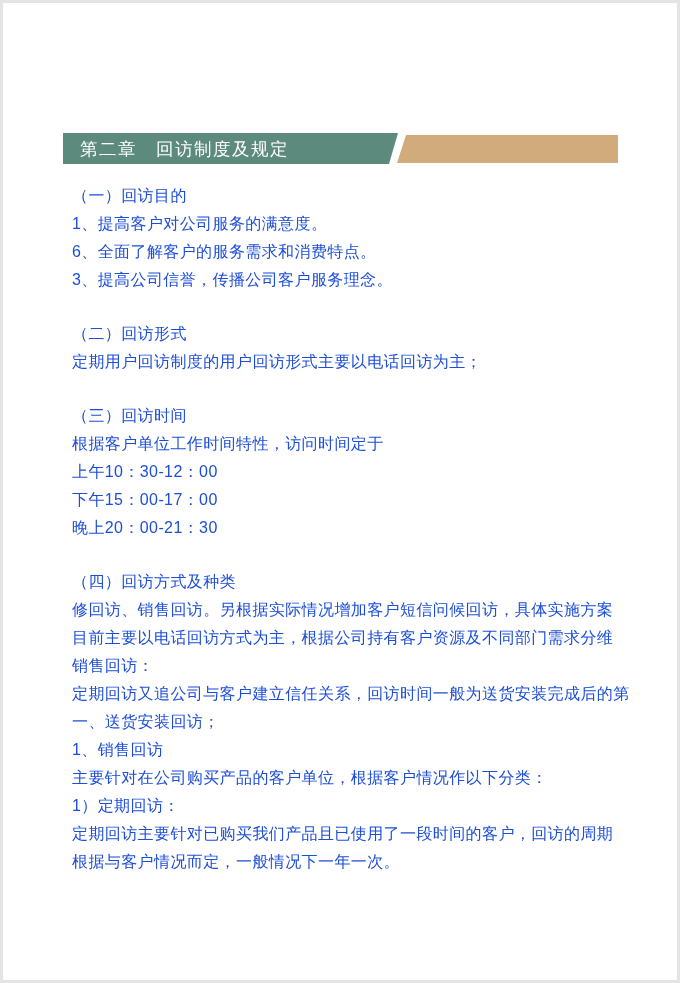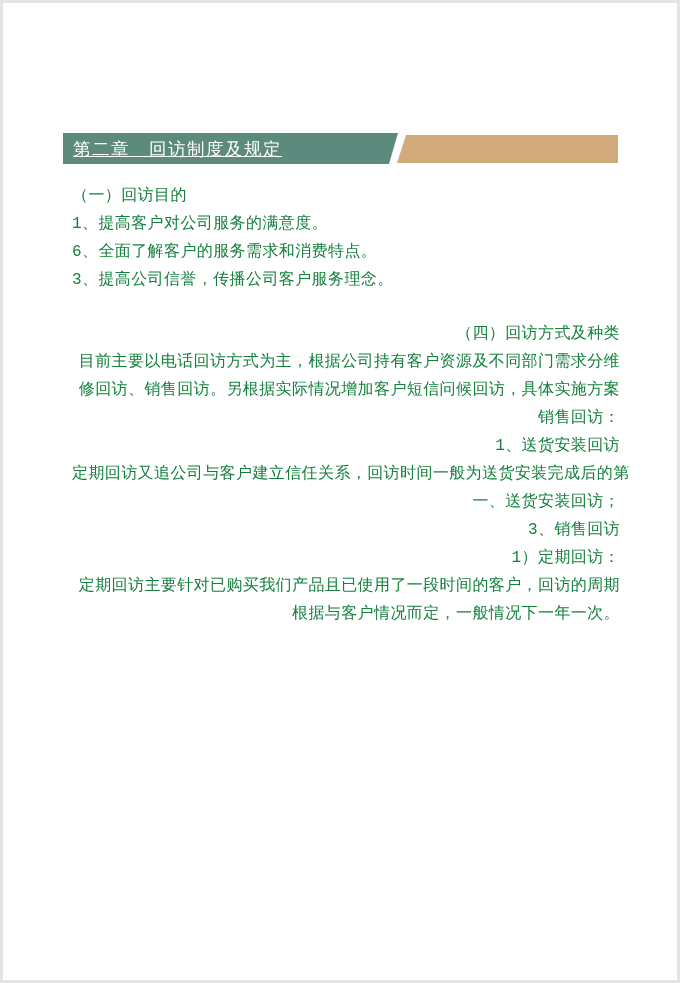--- a/index.html
+++ b/index.html
@@ -33,26 +33,25 @@
     position: absolute;
     left: 60px;
     top: 3px;
     width: 335px;
     height: 31px;
     clip-path: polygon(0 0, 100% 0, calc(100% - 9px) 100%, 0 100%);
     display: flex;
     align-items: center;
   }
   .banner-title {
-    padding-left: 10px;
+    padding-left: 17px;
     color: #ffffff;
     font-size: 17.5px;
     letter-spacing: 1.5px;
     white-space: pre;
-    text-decoration: underline;
   }
   .banner-tan {
     position: absolute;
     left: 394px;
     top: 5px;
     width: 221px;
     height: 28px;
     clip-path: polygon(9px 0, 100% 0, 100% 100%, 0 100%);
   }
   .doc {
@@ -62,56 +61,64 @@
     width: 548px;
     color: #404040;
     font-size: 16px;
     letter-spacing: 0.4px;
   }
   .section {
     margin-bottom: 26px;
   }
   .section:last-child {
     margin-bottom: 4px;
-    text-align: right;
   }
   .heading, .line {
     line-height: 28px;
     white-space: nowrap;
   }
 </style>
 </head>
 <body>
 
 <div class="page">
 
   <div class="banner">
     <div class="banner-green" id="banner-green" style="background: rgb(92, 139, 125);">
       <span class="banner-title">第二章　回访制度及规定</span>
     </div>
     <div class="banner-tan" id="banner-tan" style="background: rgb(210, 171, 124);"></div>
   </div>
 
-  <div class="doc" id="doc-body" style="color: #15803d; font-family: Liberation Mono, monospace;">
+  <div class="doc" id="doc-body" style="color: #1d4ed8;">
       <div class="section">
         <div class="heading">（一）回访目的</div>
         <div class="line">1、提高客户对公司服务的满意度。</div>
         <div class="line">6、全面了解客户的服务需求和消费特点。</div>
         <div class="line">3、提高公司信誉，传播公司客户服务理念。</div>
       </div>
       <div class="section">
+        <div class="heading">（二）回访形式</div>
+        <div class="line">定期用户回访制度的用户回访形式主要以电话回访为主；</div>
+      </div>
+      <div class="section">
+        <div class="heading">（三）回访时间</div>
+        <div class="line">根据客户单位工作时间特性，访问时间定于</div>
+        <div class="line">上午10：30-12：00</div>
+        <div class="line">下午15：00-17：00</div>
+        <div class="line">晚上20：00-21：30</div>
       </div>
       <div class="section">
         <div class="heading">（四）回访方式及种类</div>
+        <div class="line">修回访、销售回访。另根据实际情况增加客户短信问候回访，具体实施方案</div>
         <div class="line">目前主要以电话回访方式为主，根据公司持有客户资源及不同部门需求分维</div>
-        <div class="line">修回访、销售回访。另根据实际情况增加客户短信问候回访，具体实施方案</div>
         <div class="line">销售回访：</div>
-        <div class="line">1、送货安装回访</div>
         <div class="line">定期回访又追公司与客户建立信任关系，回访时间一般为送货安装完成后的第</div>
         <div class="line">一、送货安装回访；</div>
-        <div class="line">3、销售回访</div>
+        <div class="line">1、销售回访</div>
+        <div class="line">主要针对在公司购买产品的客户单位，根据客户情况作以下分类：</div>
         <div class="line">1）定期回访：</div>
         <div class="line">定期回访主要针对已购买我们产品且已使用了一段时间的客户，回访的周期</div>
         <div class="line">根据与客户情况而定，一般情况下一年一次。</div>
       </div>
     </div>
 
 </div>
 
 </body></html>

